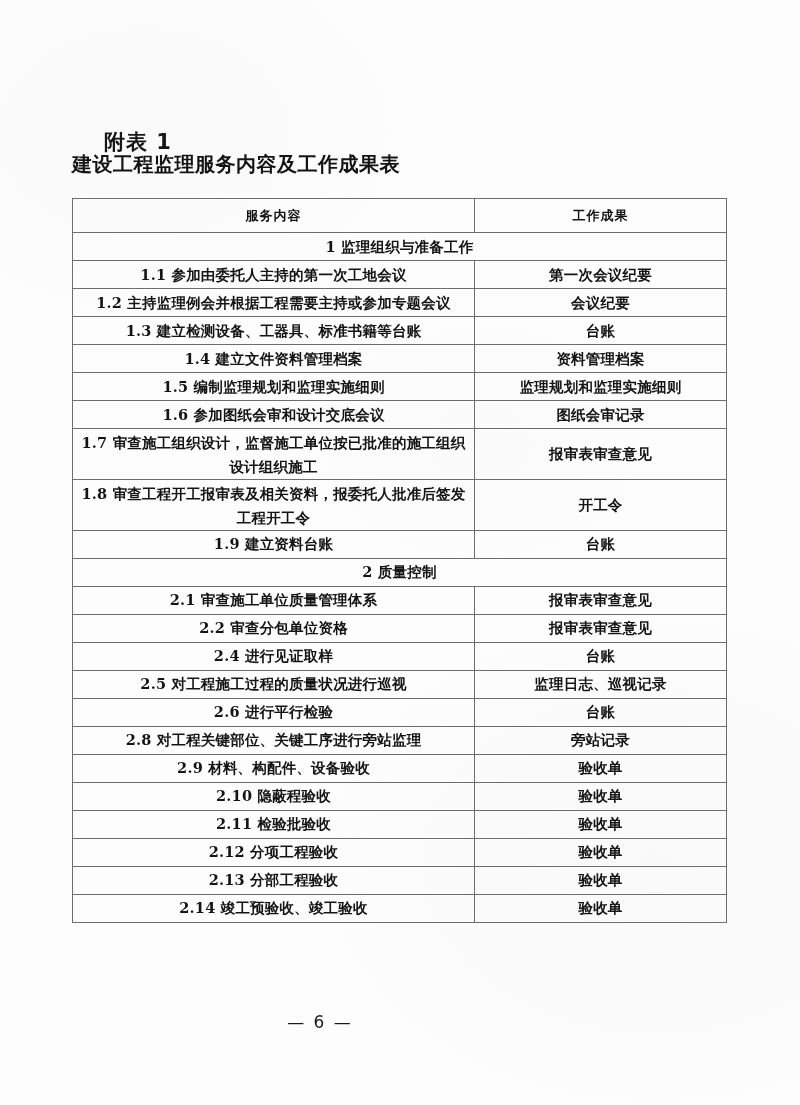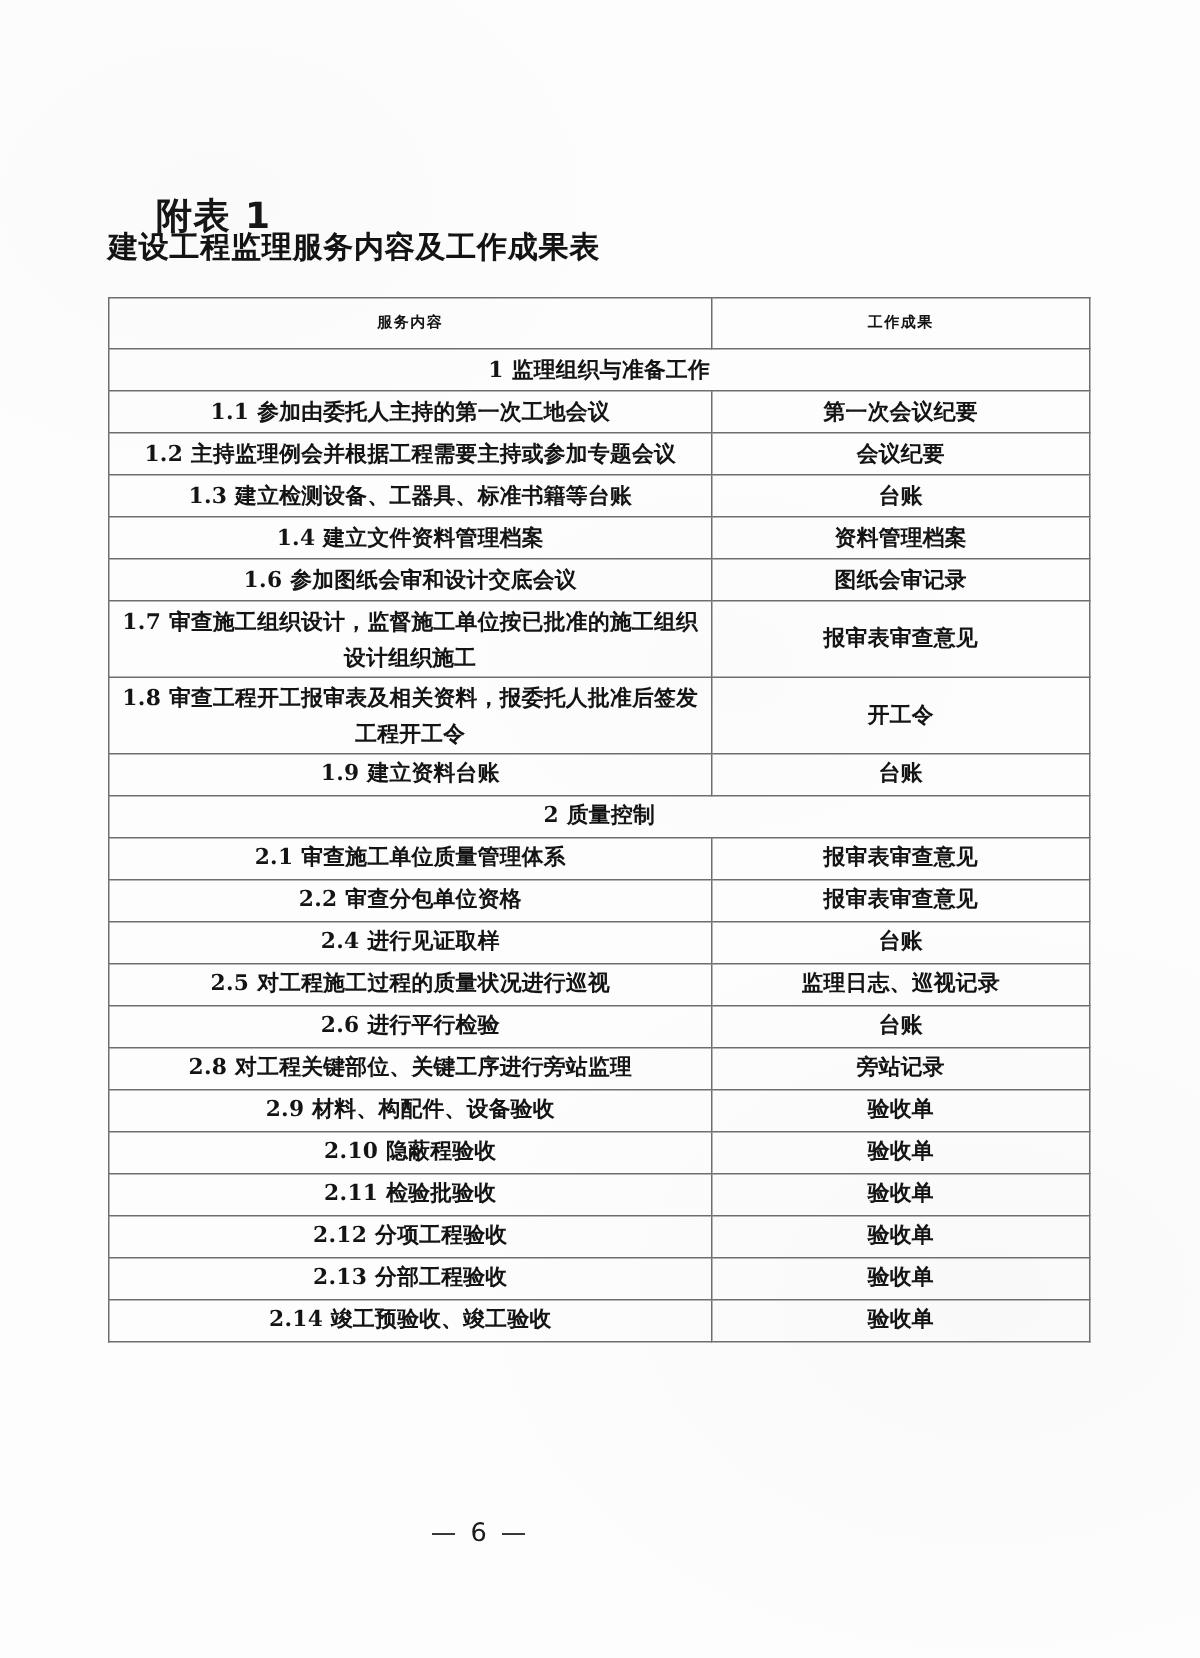--- a/index.html
+++ b/index.html
@@ -31,21 +31,21 @@
       radial-gradient(ellipse 520px 380px at 82% 78%, rgba(0,0,0,0.014), rgba(0,0,0,0) 72%),
       radial-gradient(ellipse 300px 220px at 60% 40%, rgba(0,0,0,0.008), rgba(0,0,0,0) 70%);
   }
 
   .attachment-label {
     position: absolute;
     left: 104px;
     top: 128px;
     font-family: "DejaVu Sans", "Liberation Sans", sans-serif;
     font-weight: bold;
-    font-size: 24px;
+    font-size: 21px;
     letter-spacing: 1px;
     color: #161616;
   }
 
   .doc-title {
     position: absolute;
     left: 72px;
     top: 151px;
     width: 654px;
     text-align: left;
@@ -75,21 +75,21 @@
     vertical-align: middle;
     line-height: 1.5;
     color: #141414;
     text-align: center;
   }
 
   table.svc-table thead th {
     height: 33px;
     text-align: center;
     font-weight: bold;
-    font-size: 10px;
+    font-size: 13px;
     font-family: "DejaVu Sans", "Liberation Sans", sans-serif;
     letter-spacing: 1px;
   }
 
   table.svc-table tbody td {
     height: 27px;
     font-weight: bold;
     font-family: "DejaVu Serif", "Liberation Serif", serif;
     letter-spacing: 0.2px;
   }
@@ -158,20 +158,24 @@
         </tr>
         <tr class="">
           <td class="cell-content">1.3 建立检测设备、工器具、标准书籍等台账</td>
           <td class="cell-result">台账</td>
         </tr>
         <tr class="">
           <td class="cell-content">1.4 建立文件资料管理档案</td>
           <td class="cell-result">资料管理档案</td>
         </tr>
         <tr class="">
+          <td class="cell-content">1.5 编制监理规划和监理实施细则</td>
+          <td class="cell-result">监理规划和监理实施细则</td>
+        </tr>
+        <tr class="">
           <td class="cell-content">1.6 参加图纸会审和设计交底会议</td>
           <td class="cell-result">图纸会审记录</td>
         </tr>
         <tr class="tall-row">
           <td class="cell-content">1.7 审查施工组织设计，监督施工单位按已批准的施工组织设计组织施工</td>
           <td class="cell-result">报审表审查意见</td>
         </tr>
         <tr class="tall-row">
           <td class="cell-content">1.8 审查工程开工报审表及相关资料，报委托人批准后签发工程开工令</td>
           <td class="cell-result">开工令</td>

